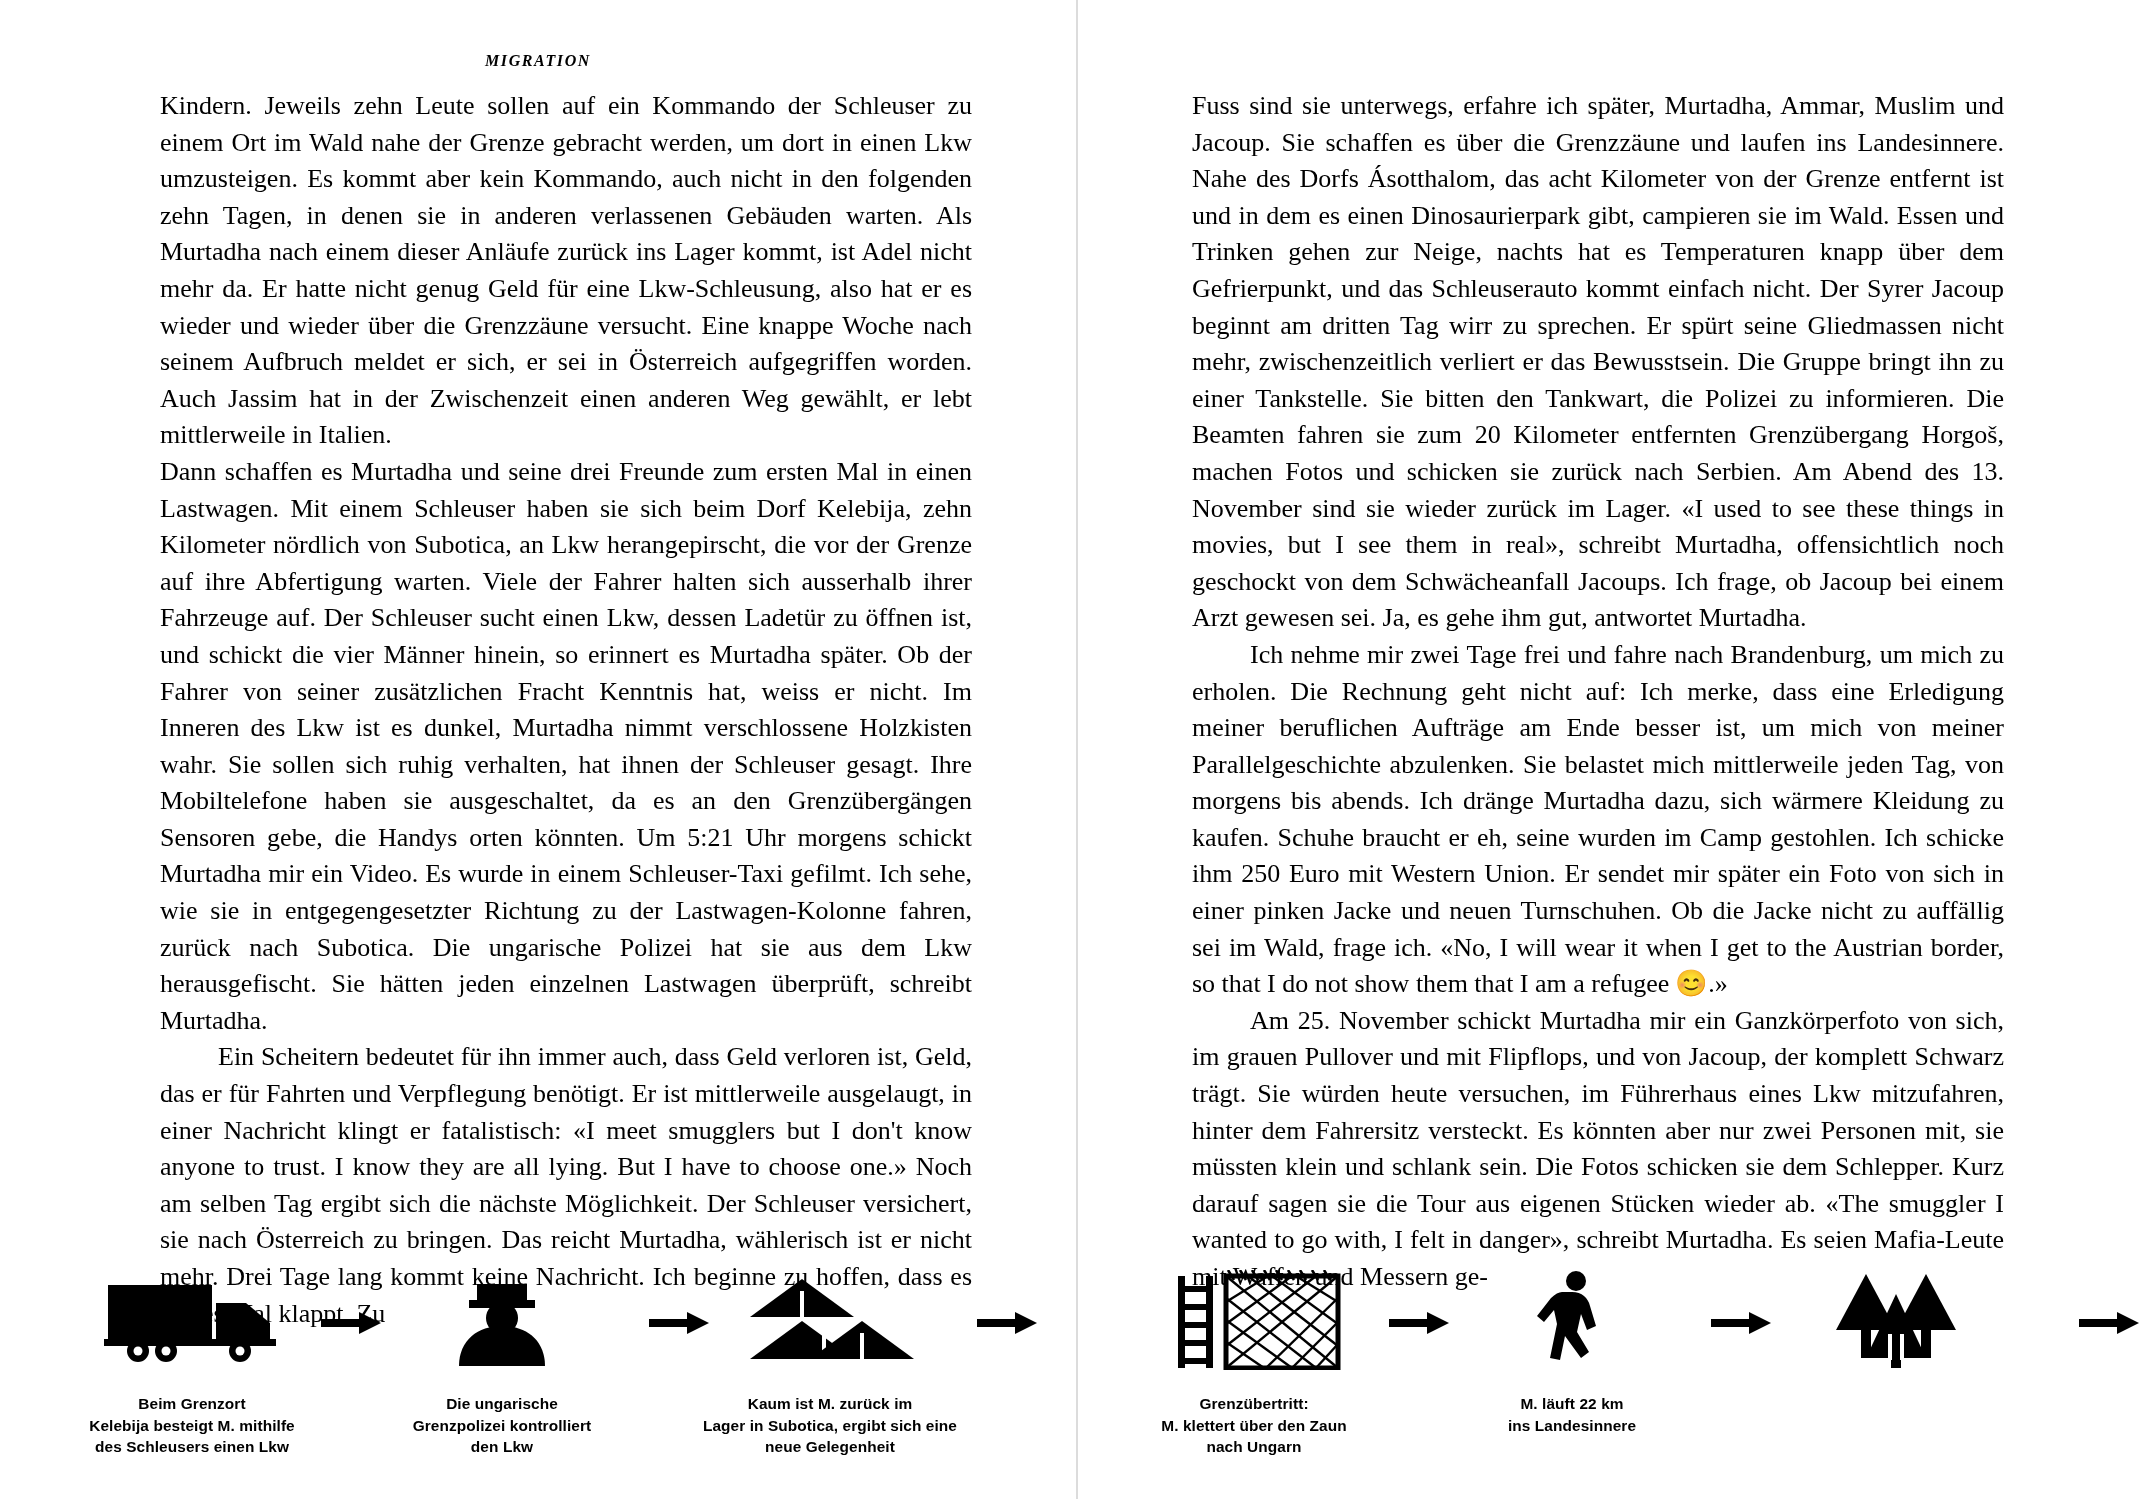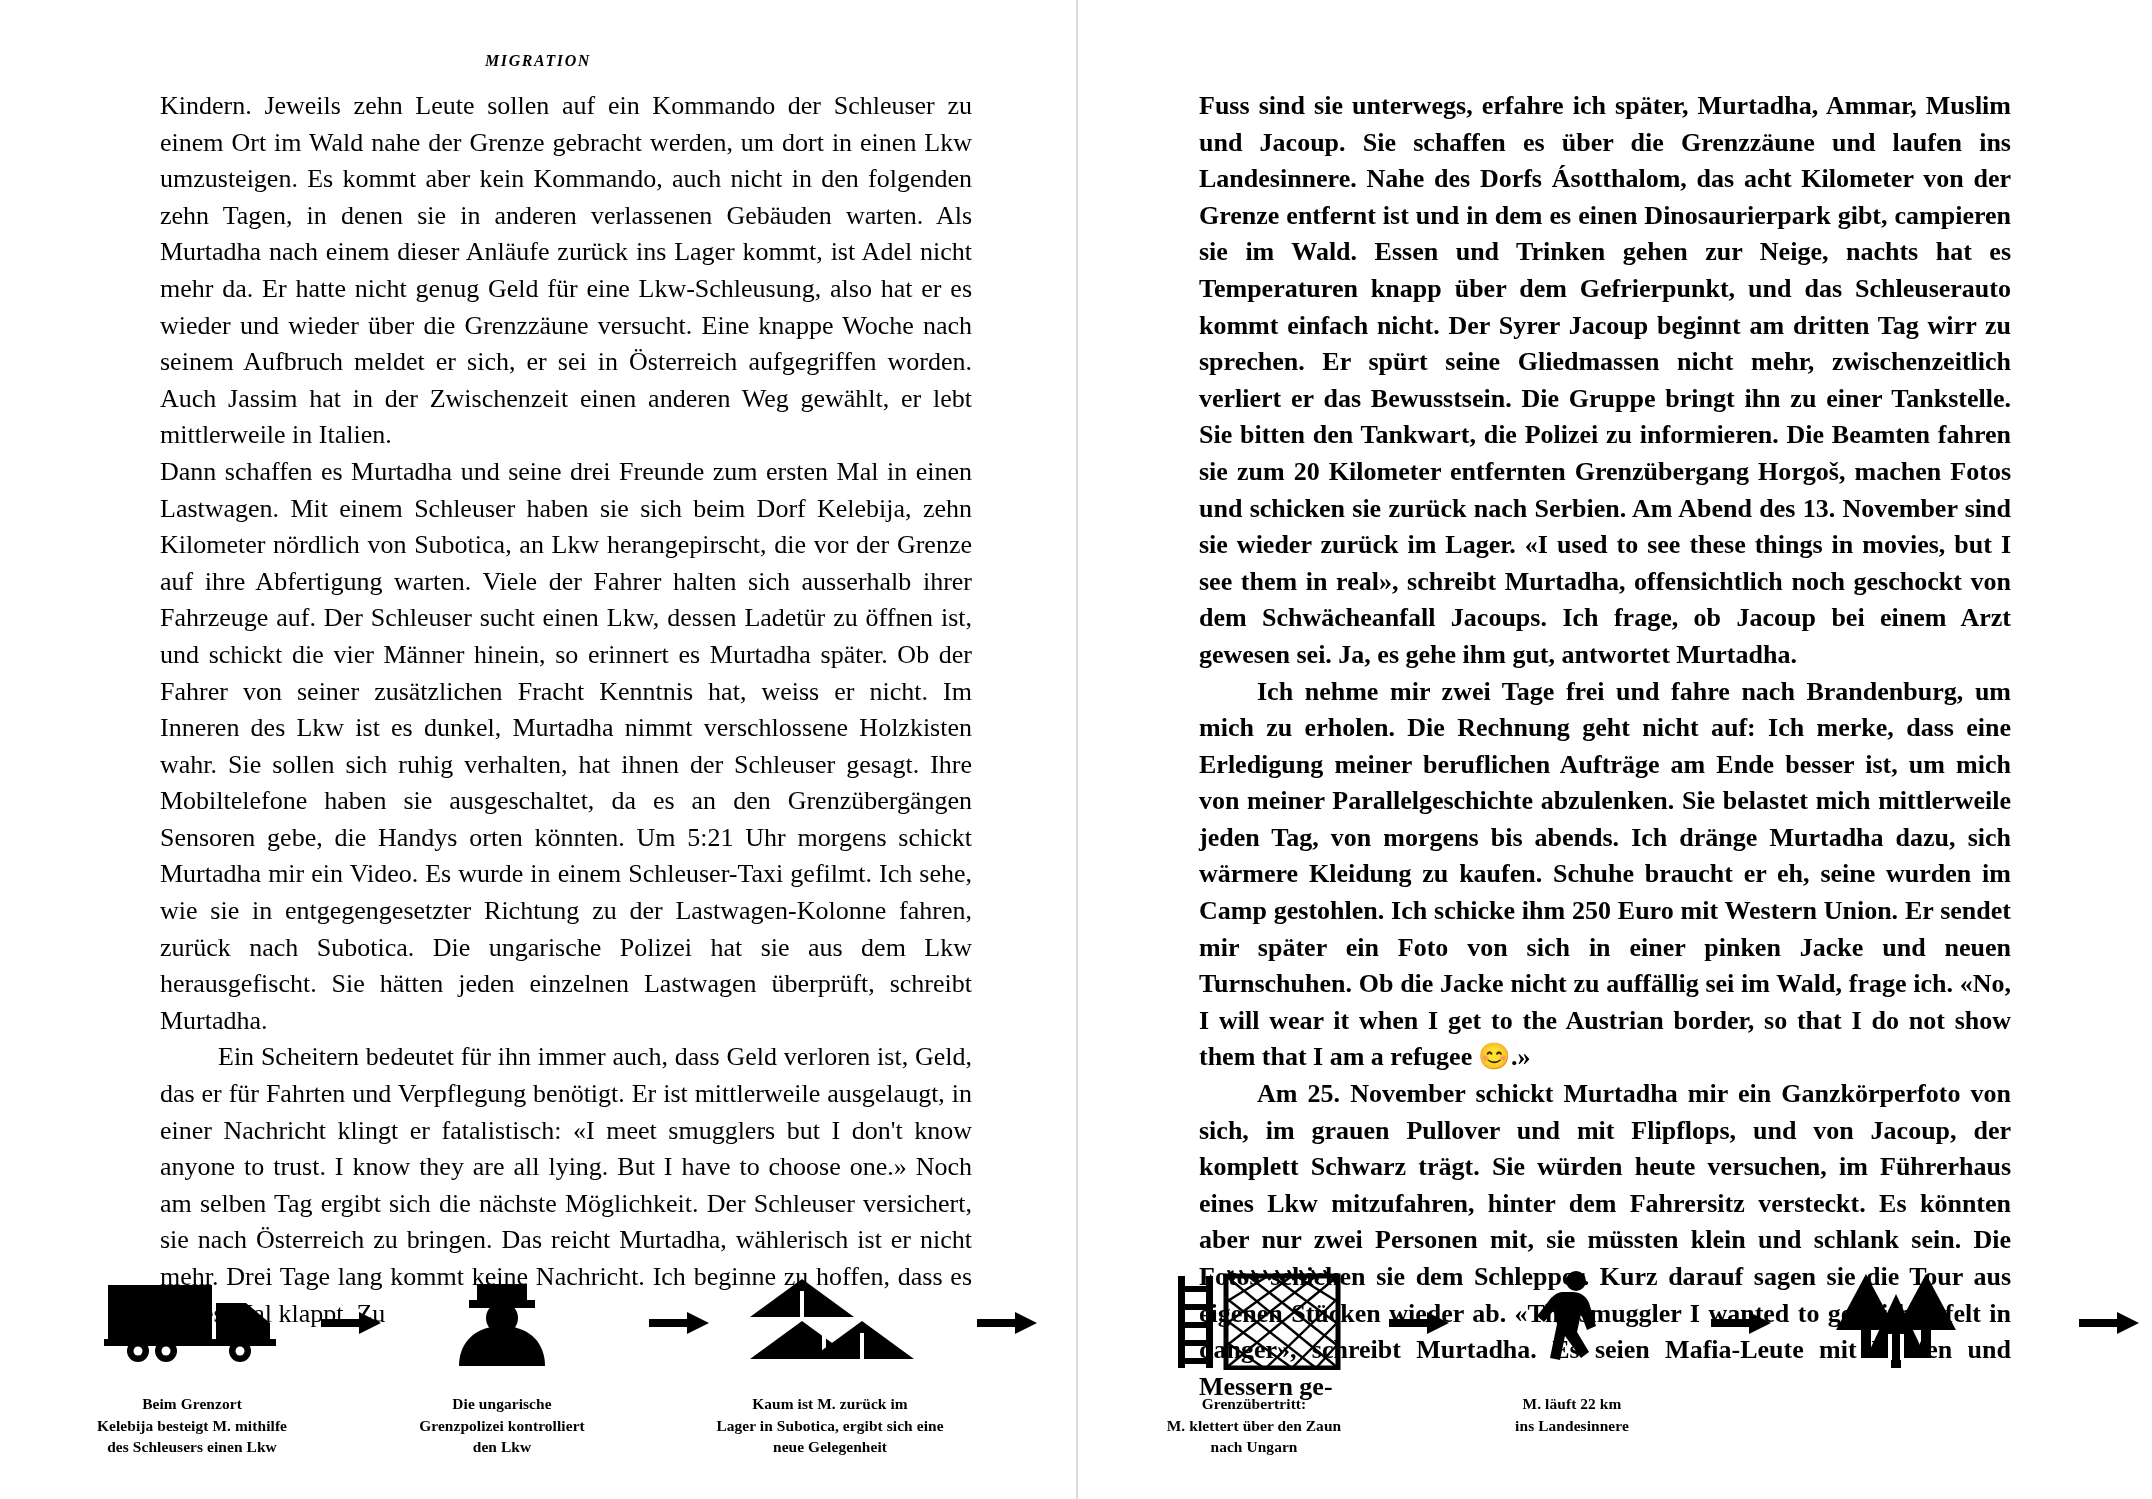--- a/index.html
+++ b/index.html
@@ -48,21 +48,21 @@
     font-size: 16px;
     letter-spacing: 1.6px;
     text-transform: uppercase;
   }
   .textblock {
     position: absolute;
     top: 88px;
     width: 812px;
   }
   .page-left .textblock { left: 160px; }
-  .page-right .textblock { left: 123px; font-weight: bold; }
+  .page-right .textblock { left: 116px; }
 
   .textblock p {
     margin: 0;
     font-size: 26px;
     line-height: 36.6px;
     text-align: justify;
     text-justify: inter-word;
     hyphens: auto;
     -webkit-hyphens: auto;
   }
@@ -92,21 +92,21 @@
     text-align: center;
   }
   .icon-box {
     height: 102px;
     display: flex;
     align-items: center;
     justify-content: center;
   }
   .caption {
     margin-top: 22px;
-    font-family: Liberation Serif, serif;
+    font-family: Liberation Sans, sans-serif;
     font-weight: bold;
     font-size: 15.4px;
     line-height: 21.5px;
     letter-spacing: 0.1px;
   }
   .arrow {
     position: absolute;
     top: 58px;
     width: 64px;
     height: 32px;

